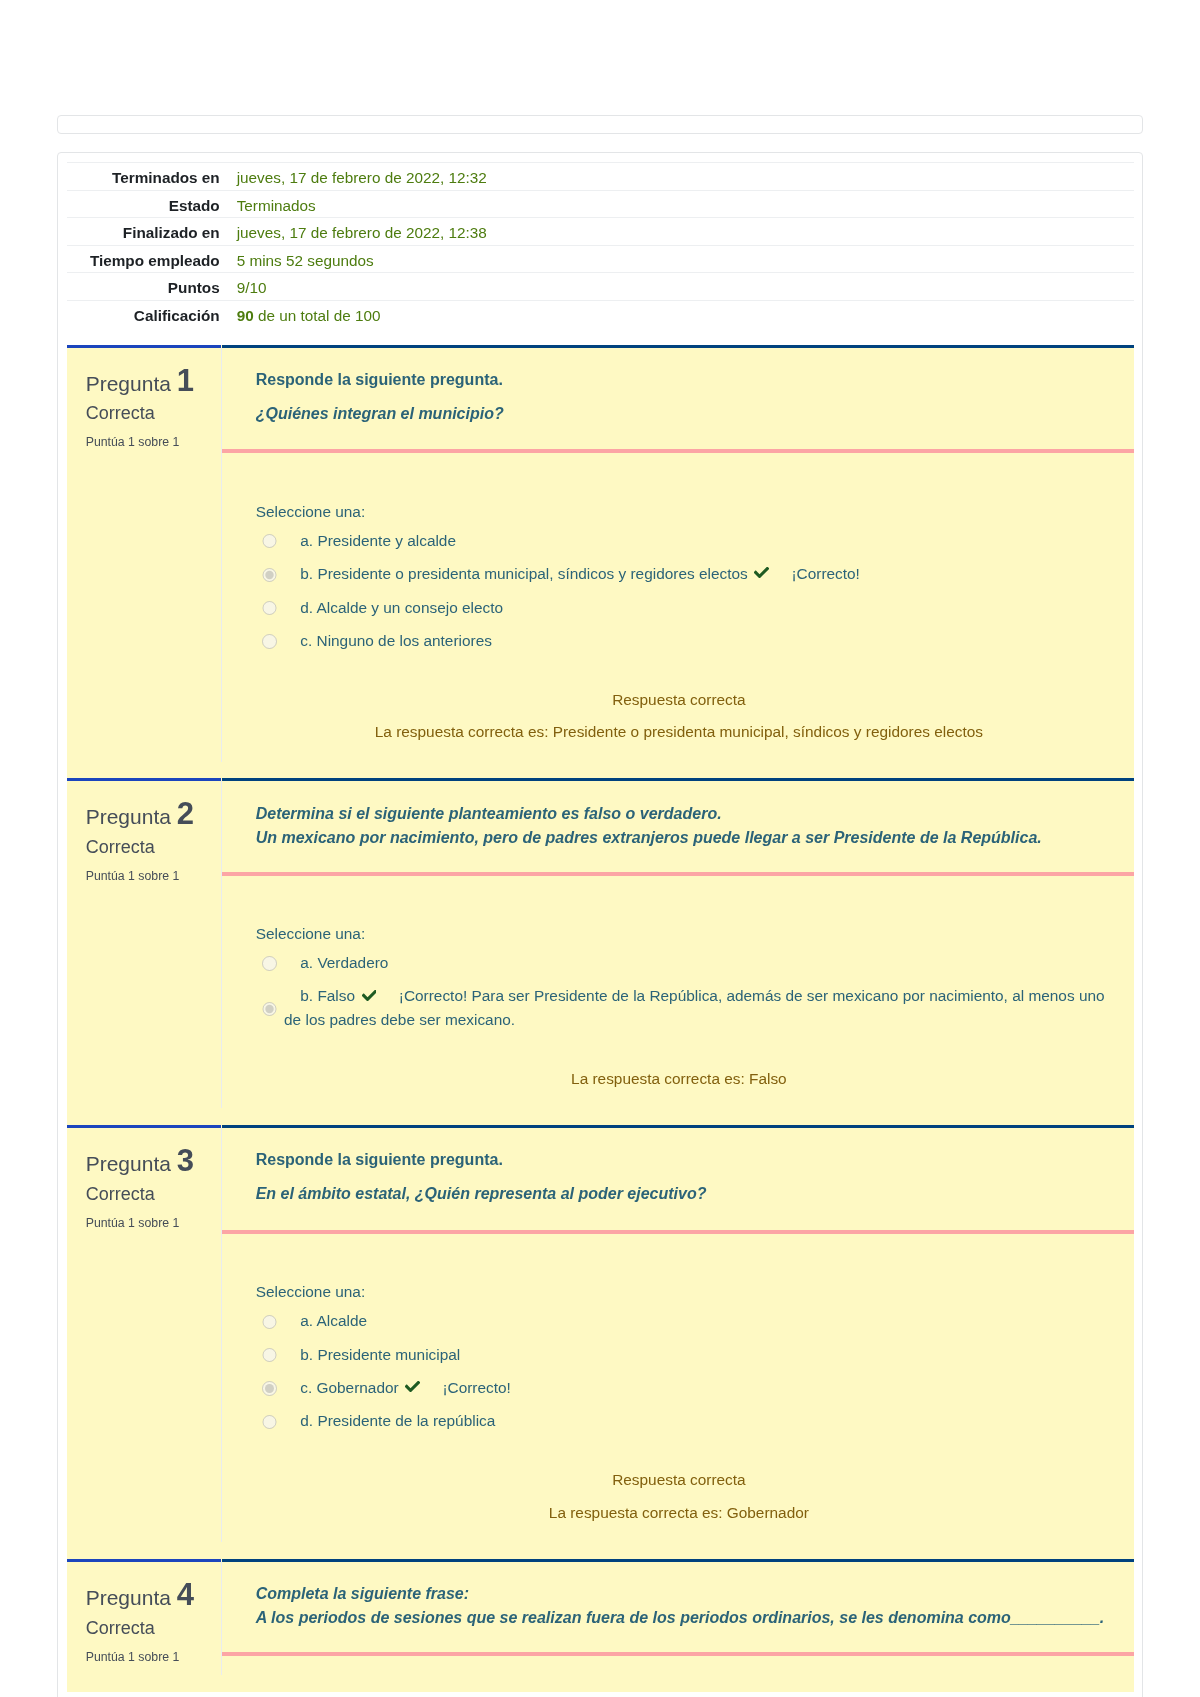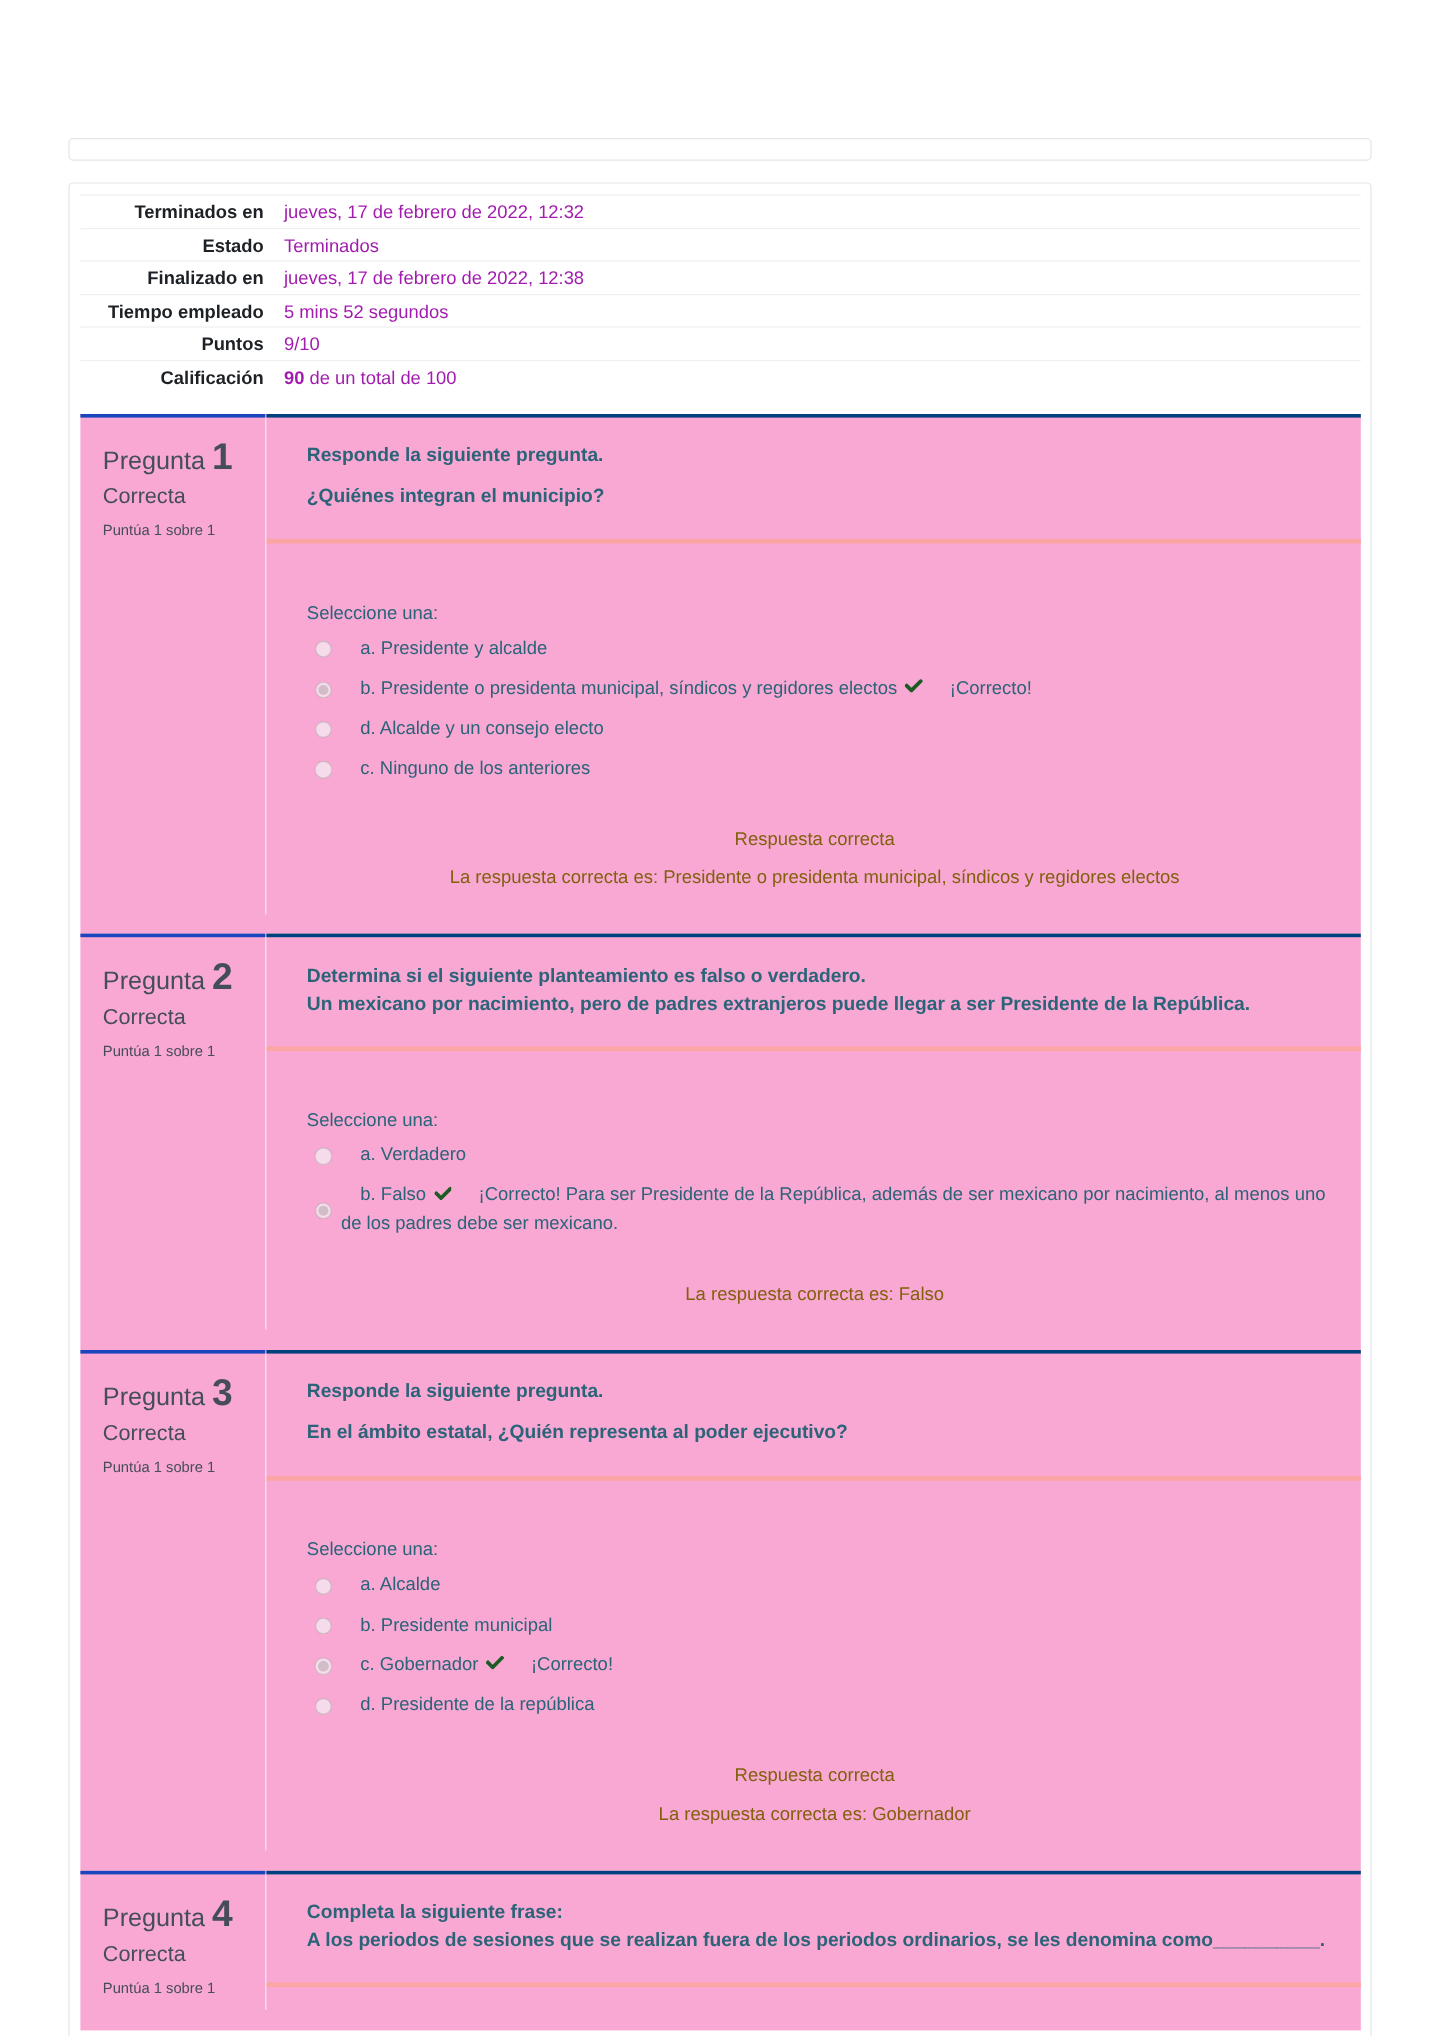--- a/index.html
+++ b/index.html
@@ -17,43 +17,43 @@
 
   
   #maincard{top:151.5px;height:1560px;padding:9.6px 8.5px 0 8.5px;border-radius:4px;}
 
   
   #summary{width:100%;}
   table.summary{width:100%;border-collapse:collapse;margin:0;table-layout:fixed;}
   table.summary td{padding:6.4px 0 2.4px 0;font-size:15.3px;line-height:17.7px;
                    border-top:1px solid #edeff1;vertical-align:top;}
   table.summary td.slabel{width:153px;text-align:right;font-weight:bold;color:#1d2125;padding-right:0;}
-  table.summary td.sval{padding-left:17px;color:#a21caf;font-weight:normal;}
+  table.summary td.sval{padding-left:17px;color:#4d7c0f;font-weight:normal;}
   table.summary td.sval b{font-weight:bold;}
 
   
   #questions{margin-top:17.5px;width:100%;}
-  .qbox{width:100%;box-sizing:border-box;background:#f9a8d4;}
+  .qbox{width:100%;box-sizing:border-box;background:#fef9c3;}
   .qrow{display:flex;align-items:stretch;}
   .qinfo{width:154px;flex:0 0 154px;box-sizing:border-box;
          border-top:3px solid #1b45bd;padding:0 8px 0 19px;}
   .qcontent{flex:1 1 auto;box-sizing:border-box;border-top:3px solid #00427e;
             padding:0;min-width:0;position:relative;margin-left:1px;}
   .qdiv{position:absolute;left:-1px;top:0;bottom:16.6px;width:1px;background:#e9ecef;}
 
   .qno{font-size:21px;line-height:25px;color:#454d58;font-weight:normal;
        margin:20px 0 0 0;white-space:nowrap;height:25px;overflow:visible;}
   .qno .num{font-size:31px;font-weight:bold;line-height:25px;}
   .qstate{font-size:18px;line-height:15px;color:#454d58;margin:13.9px 0 0 0;}
   .qgrade{font-size:12.3px;line-height:15px;color:#454d58;margin:14px 0 0 0;}
 
   .qtext{padding:20.1px 20px 22.9px 34px;border-bottom:4px solid #fca5a5;}
   .qtext.single{padding-bottom:21px;}
   .qtext p{margin:0 0 9.8px 0;font-size:16px;line-height:24.6px;font-weight:bold;color:#2b6378;}
-  .qtext p:last-child{margin-bottom:0;}
+  .qtext p:last-child{margin-bottom:0;font-style:italic;}
 
   .answers{padding:46.3px 20px 0 34px;}
   .prompt{font-size:15.4px;line-height:23.5px;color:#2b6378;margin:0;}
   .opt{display:flex;align-items:center;margin-top:9.9px;}
   .opt.first{margin-top:5.5px;}
   .radio{flex:0 0 auto;width:14.2px;height:14.2px;
          margin:1.6px 7.5px 0 6.7px;padding:0;}
   .opttext{font-size:15.4px;line-height:23.5px;color:#2b6378;text-indent:16.2px;}
   .chk{color:#1e5b22;display:inline-block;margin-left:6.5px;line-height:0;text-indent:0;}
   .chk svg{vertical-align:0.9px;display:inline-block;}

